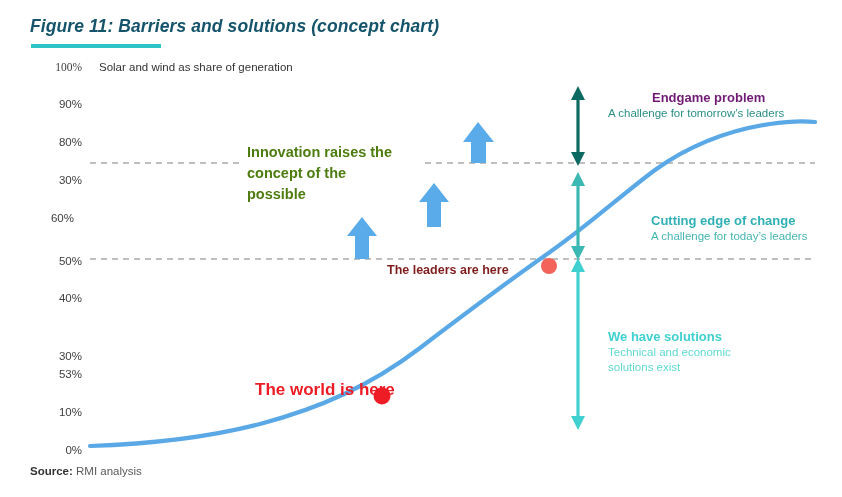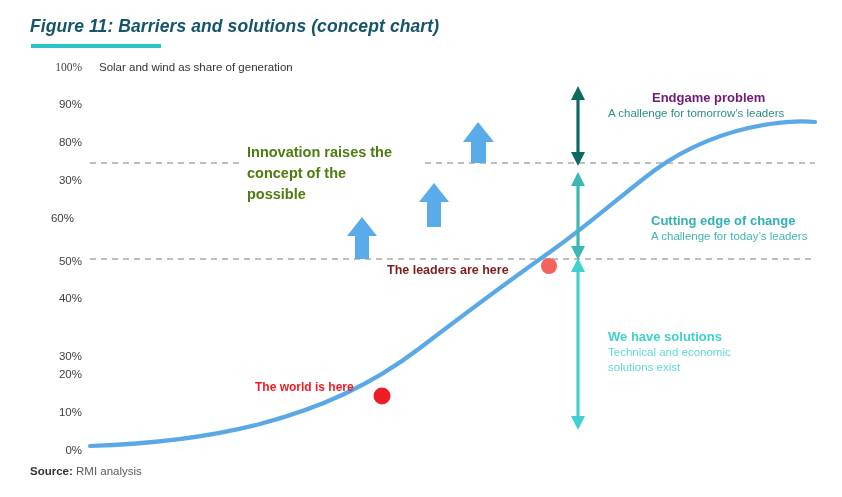--- a/index.html
+++ b/index.html
@@ -118,21 +118,21 @@
     top: 263px;
     font-size: 12.5px;
     font-weight: bold;
     color: #7f1d1d;
     white-space: nowrap;
   }
   .label-world {
     position: absolute;
     left: 255px;
     top: 380px;
-    font-size: 12px;
+    font-size: 17px;
     font-weight: bold;
     color: #ee1c25;
     white-space: nowrap;
   }
 
   
   .source {
     position: absolute;
     left: 30px;
     top: 465px;
@@ -210,21 +210,21 @@
   </div>
 
   <div class="ytick" style="left:36px; top:61px;font-family:Liberation Serif, serif;">100%</div>
   <div class="ytick" style="left:36px; top:98px;">90%</div>
   <div class="ytick" style="left:36px; top:136px;">80%</div>
   <div class="ytick" style="left:36px; top:174px;">30%</div>
   <div class="ytick" style="left:28px; top:212px;">60%</div>
   <div class="ytick" style="left:36px; top:255px;">50%</div>
   <div class="ytick" style="left:36px; top:292px;">40%</div>
   <div class="ytick" style="left:36px; top:330px;margin-top:20px;">30%</div>
-  <div class="ytick" style="left:36px; top:368px;">20%</div>
+  <div class="ytick" style="left:36px; top:368px;">53%</div>
   <div class="ytick" style="left:36px; top:406px;">10%</div>
   <div class="ytick" style="left:36px; top:444px;">0%</div>
 
   <div class="axis-note">Solar and wind as share of generation</div>
 
   <div class="anno anno-endgame">
     <div class="anno-title">Endgame problem</div>
     <div class="anno-sub">A challenge for tomorrow’s leaders</div>
   </div>
 

